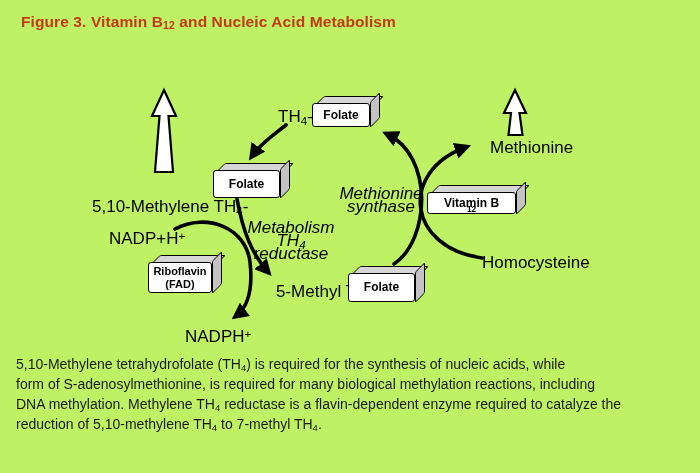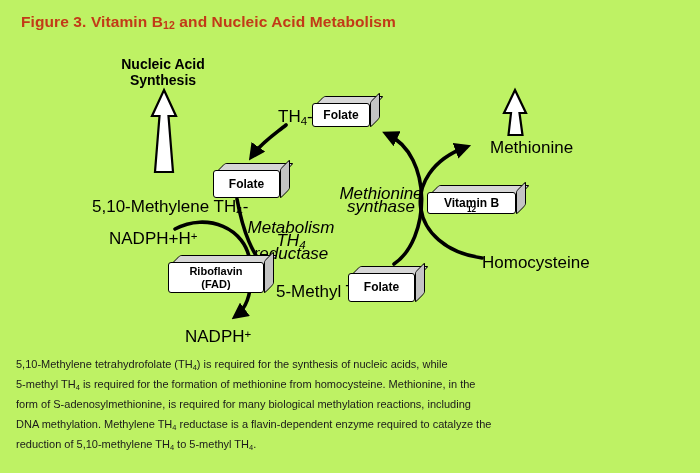--- a/index.html
+++ b/index.html
@@ -43,21 +43,21 @@
   }
   .box3d::after{ 
     content:""; position:absolute; left:100%; top:-1px; width:8px; height:100%;
     background:var(--box_side); border:1.4px solid #000; border-radius:2px;
     transform:skewY(-45deg); transform-origin:0 0; z-index:1;
   }
   .box-sm .face{font-size:11px; line-height:12.5px;}
 
   .caption{
     position:absolute; left:16px; top:354px; width:672px; color:var(--caption_text);
-    font-size:11px; line-height:20px;
+    font-size:14px; line-height:20px;
   }
   .caption .cl{white-space:nowrap;}
 </style>
 </head>
 <body>
 
 <div class="page">
 
   <div class="title"><span>Figure 3. Vitamin B</span><sub>12</sub><span> and Nucleic Acid Metabolism</span></div>
 
@@ -73,66 +73,61 @@
       <polygon points="164,42 176,68 168.5,68 173,124 155,124 159.5,68 152,68" fill="#ffffff" stroke="#000" stroke-width="2.2" stroke-linejoin="miter"></polygon>
       <polygon points="515,42 526,65 519.5,65 522.5,87 508.5,87 511,65 504,65" fill="#ffffff" stroke="#000" stroke-width="2.2" stroke-linejoin="miter"></polygon>
 
       <path d="M 286 77 C 275 86, 261 95, 252 108" fill="none" stroke="#000" stroke-width="3.6" stroke-linecap="round" marker-end="url(#ah)"></path>
       <path d="M 237 151 C 243 184, 252 206, 268 224" fill="none" stroke="#000" stroke-width="3.6" stroke-linecap="round" marker-end="url(#ah)"></path>
       <path d="M 175 181 C 207 164, 246 180, 250 214 C 253 241, 248 259, 236 268" fill="none" stroke="#000" stroke-width="3.6" stroke-linecap="round" marker-end="url(#ah)"></path>
       <path d="M 394 216 C 430 192, 434 108, 387 86" fill="none" stroke="#000" stroke-width="3.6" stroke-linecap="round" marker-end="url(#ah)"></path>
       <path d="M 482 210 C 408 200, 398 124, 466 99" fill="none" stroke="#000" stroke-width="3.6" stroke-linecap="round" marker-end="url(#ah)"></path>
     </svg>
 
-    <div class="hdr" style="left:105px;top:8px;width:116px;">
-      <div>Nucleic Acid</div>
-      <div>Synthesis</div>
-    </div>
 
     <div class="lbl" style="left:278px;top:62px;"><span>TH</span><sub>4</sub><span>-</span></div>
     <div class="lbl r" style="left:92px;top:128px;width:118px;margin-top:24px;"><span>5,10-Methylene TH</span><sub>4</sub><span>-</span></div>
-    <div class="lbl" style="left:109px;top:184px;"><span>NADPH+H</span><sup>+</sup></div>
+    <div class="lbl" style="left:109px;top:184px;"><span>NADP+H</span><sup>+</sup></div>
     <div class="lbl it" style="left:243px;top:173px;width:96px;">
       <div><span>Metabolism TH</span><sub>4</sub></div>
       <div>reductase</div>
     </div>
     <div class="lbl it" style="left:338px;top:139px;width:86px;">
       <div>Methionine</div>
       <div>synthase</div>
     </div>
     <div class="lbl r" style="left:276px;top:237px;width:82px;"><span>5-Methyl TH</span><sub>4</sub><span>-</span></div>
     <div class="lbl" style="left:185px;top:282px;"><span>NADPH</span><sup>+</sup></div>
     <div class="lbl" style="left:490px;top:93px;">Methionine</div>
     <div class="lbl" style="left:482px;top:208px;">Homocysteine</div>
 
     <div class="box3d" style="left:312px;top:55px;width:58px;height:24px;">
       <div class="face">Folate</div>
     </div>
     <div class="box3d" style="left:213px;top:122px;width:67px;height:28px;">
       <div class="face">Folate</div>
     </div>
-    <div class="box3d box-sm" style="left:168px;top:214px;width:96px;height:31px;">
+    <div class="box3d box-sm" style="left:148px;top:214px;width:64px;height:31px;">
       <div class="face">
         <div>Riboflavin</div>
         <div>(FAD)</div>
       </div>
     </div>
     <div class="box3d" style="left:348px;top:225px;width:67px;height:29px;">
       <div class="face">Folate</div>
     </div>
     <div class="box3d" style="left:427px;top:144px;width:89px;height:22px;">
       <div class="face">
           <span>Vitamin B</span>
           <sub>12</sub>
         </div>
     </div>
 
   </div>
 
   <div class="caption">
     <div class="cl"><span>5,10-Methylene tetrahydrofolate (TH</span><sub>4</sub><span>) is required for the synthesis of nucleic acids, while</span></div>
-    <div class="cl"><span>5-methyl TH</span><sub>4</sub><span> is required for the formation of methionine from homocysteine. Methionine, in the</span></div>
     <div class="cl"><span>form of S-adenosylmethionine, is required for many biological methylation reactions, including</span></div>
     <div class="cl"><span>DNA methylation. Methylene TH</span><sub>4</sub><span> reductase is a flavin-dependent enzyme required to catalyze the</span></div>
-    <div class="cl"><span>reduction of 5,10-methylene TH</span><sub>4</sub><span> to 5-methyl TH</span><sub>4</sub><span>.</span></div>
+    <div class="cl"><span>reduction of 5,10-methylene TH</span><sub>4</sub><span> to 7-methyl TH</span><sub>4</sub><span>.</span></div>
   </div>
 
 </div>
 
 </body></html>

